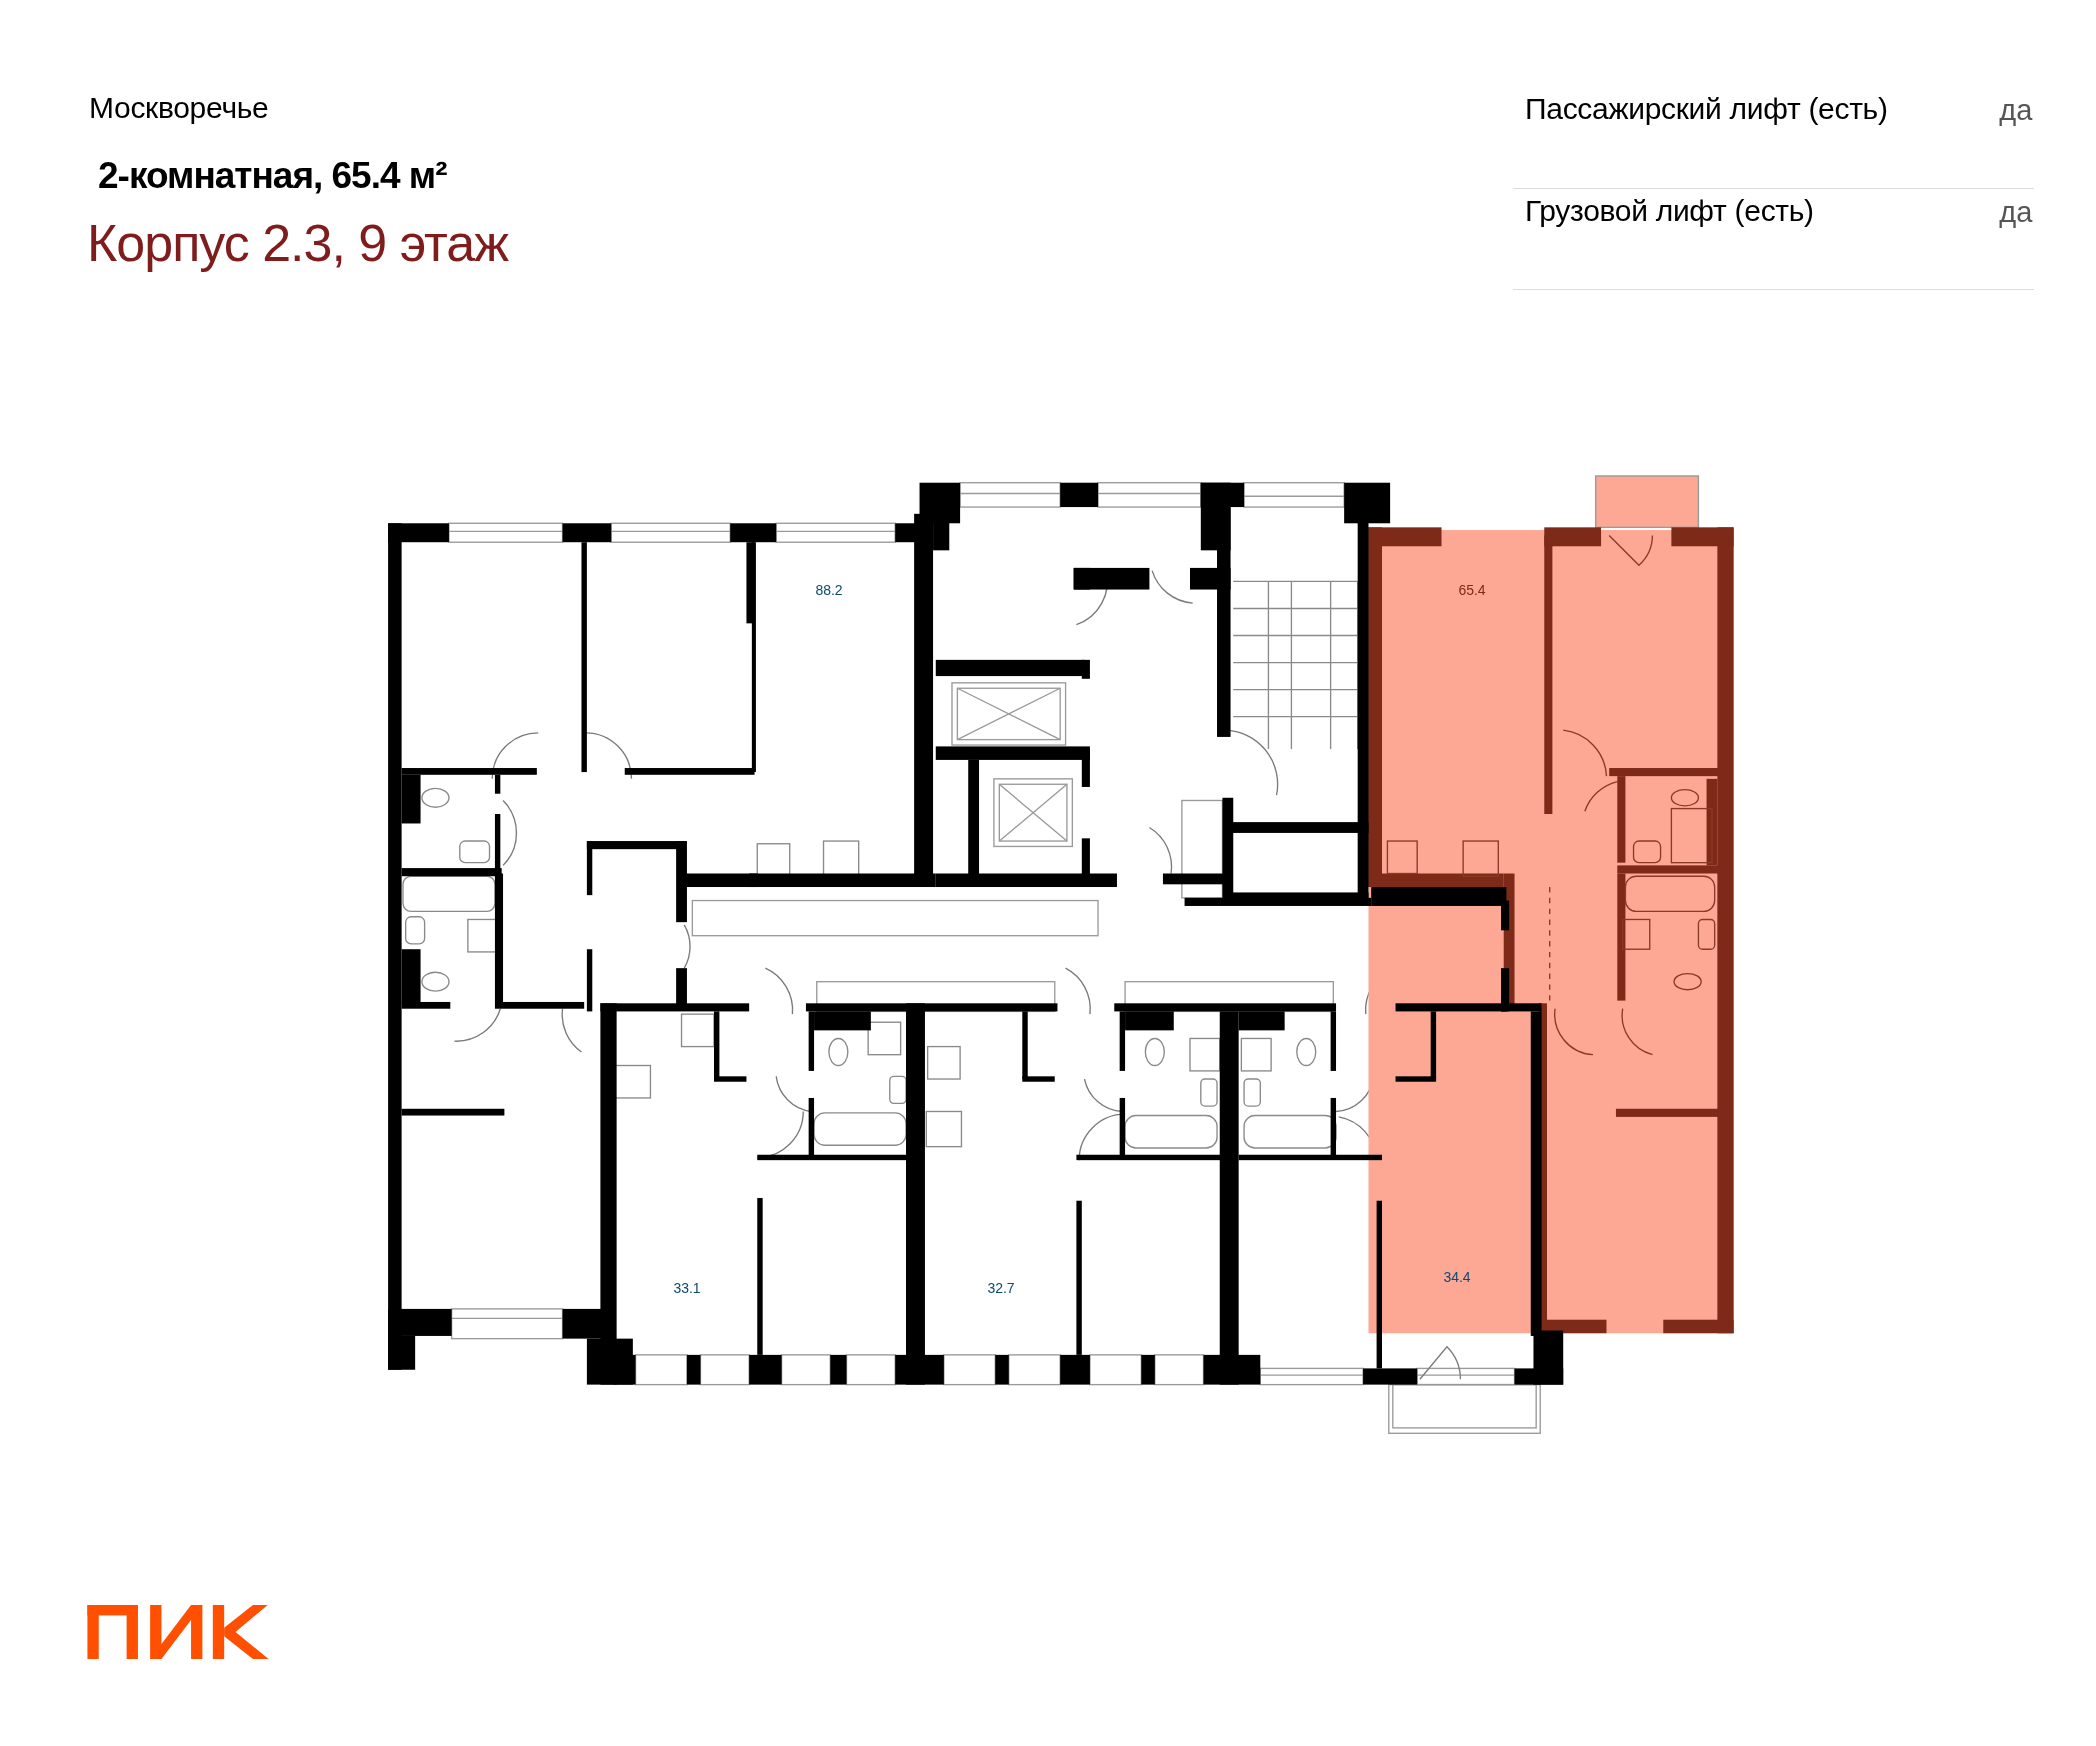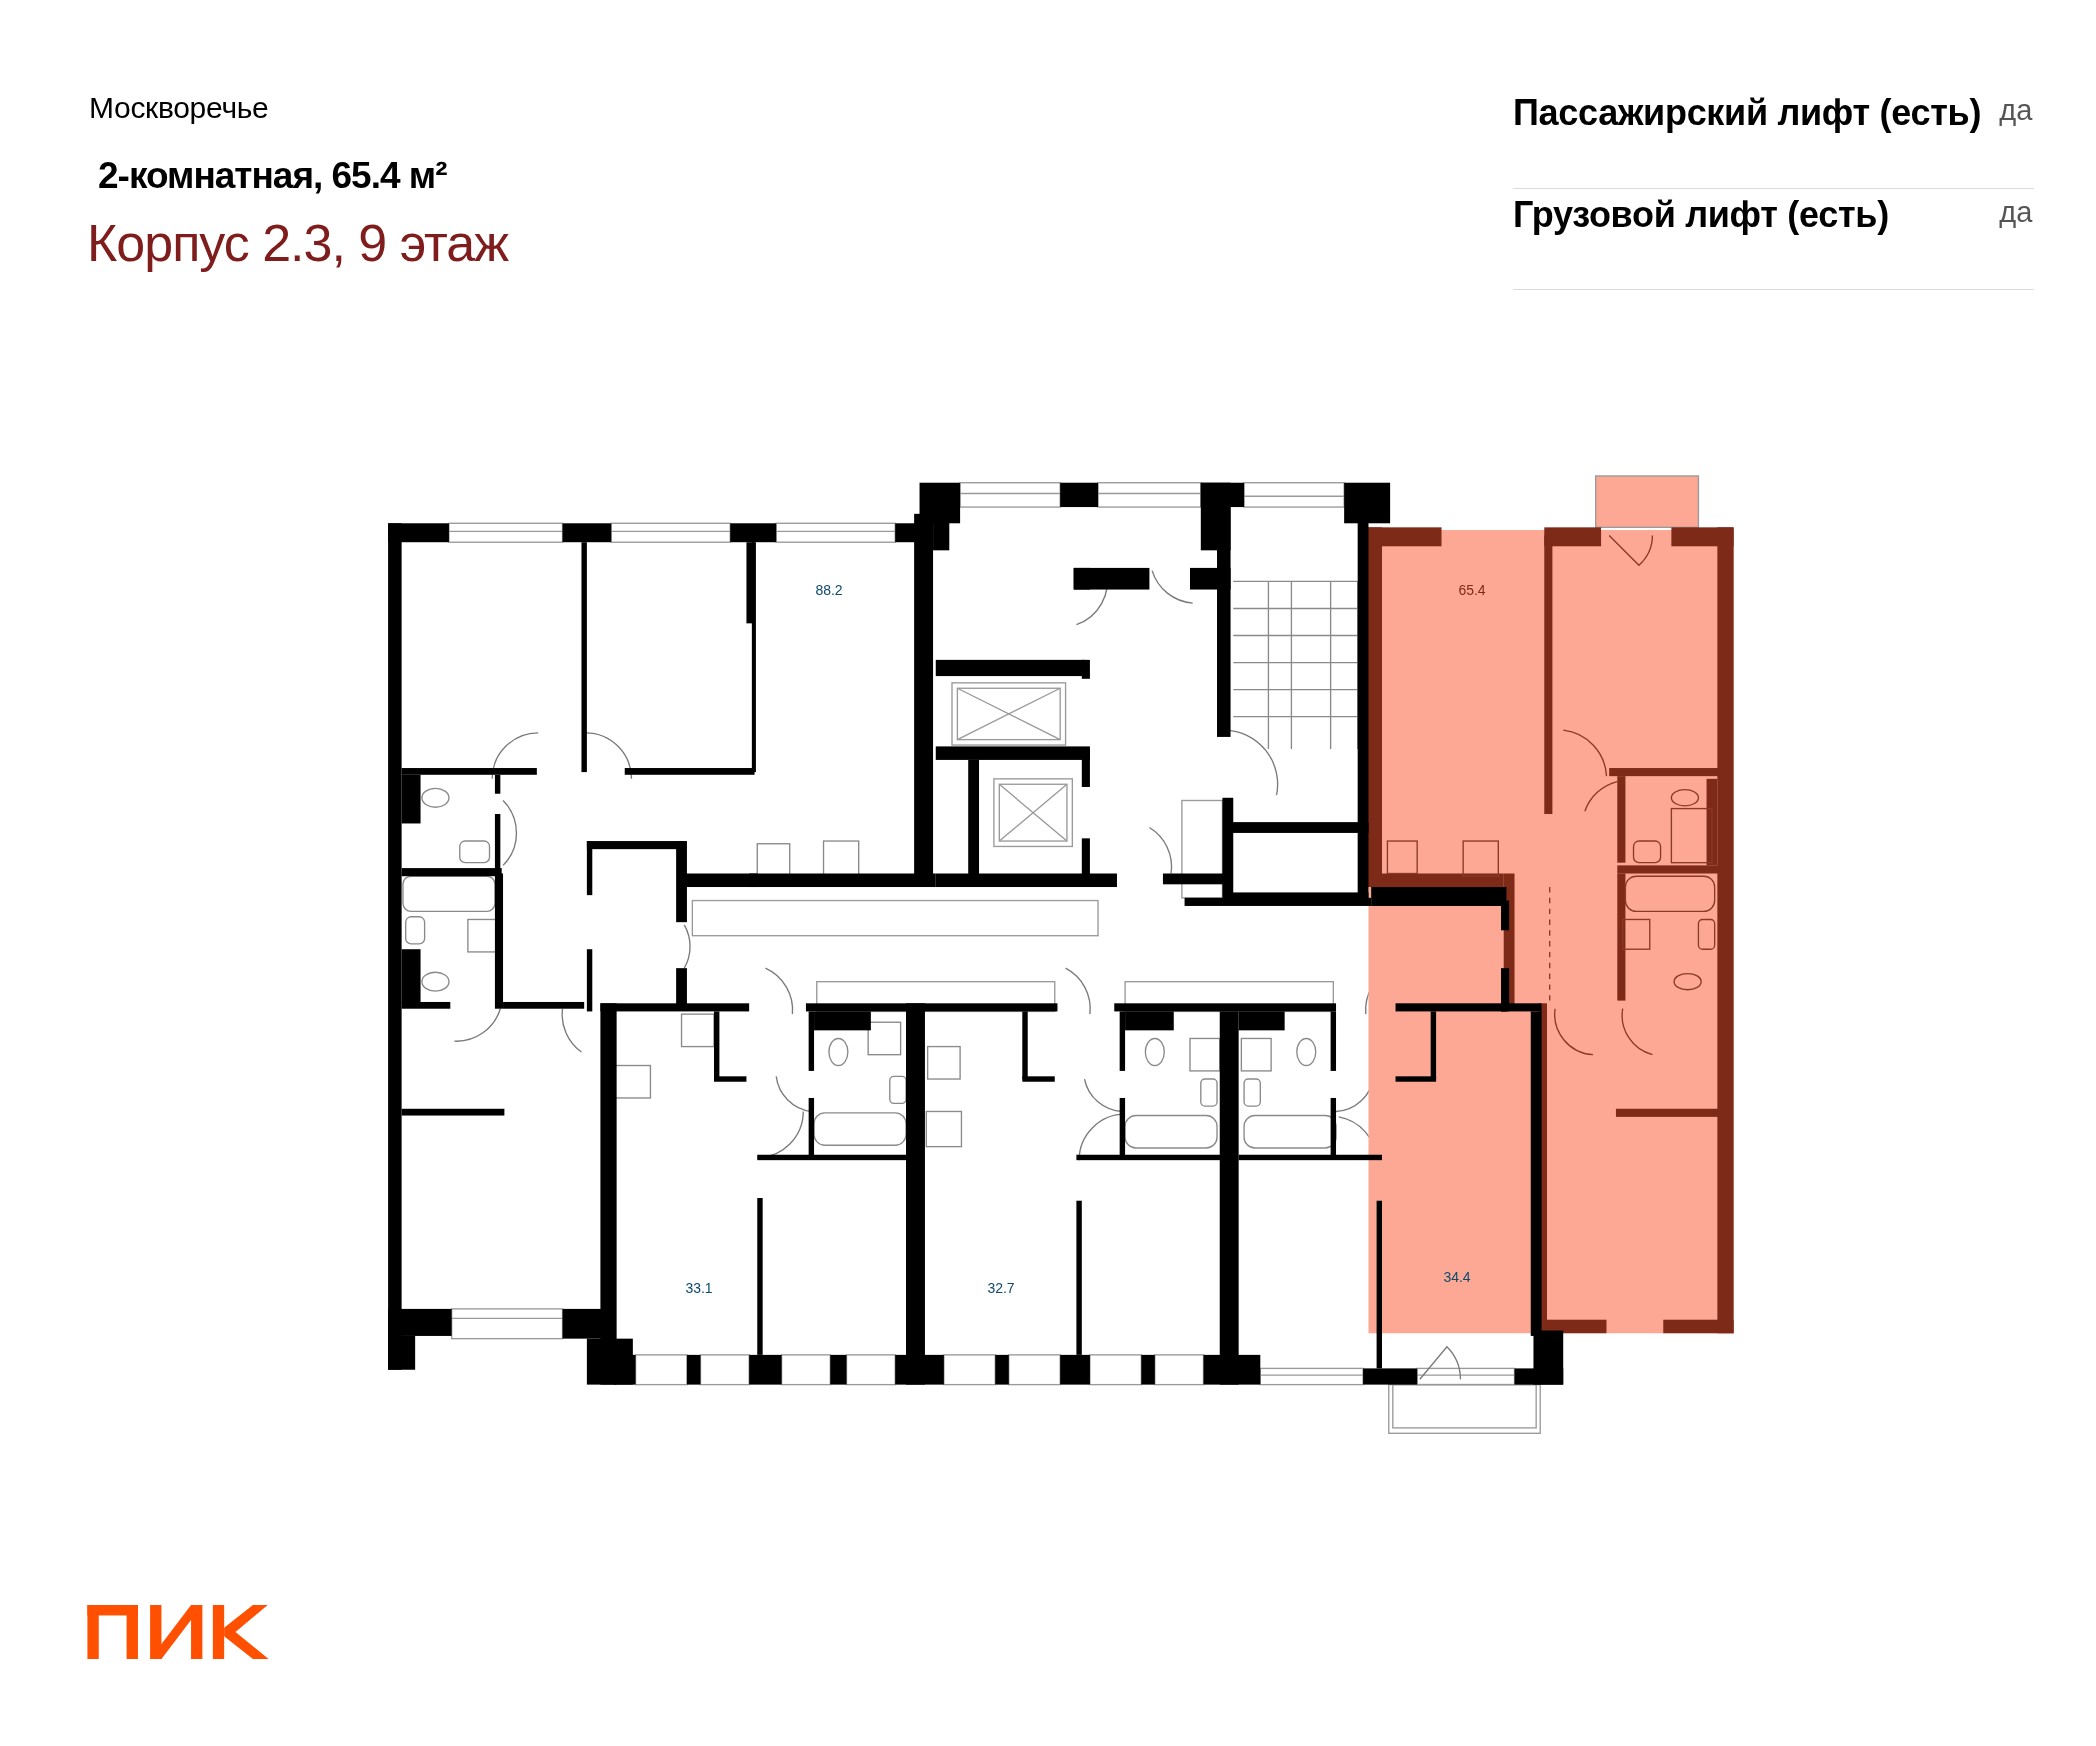--- a/index.html
+++ b/index.html
@@ -3,21 +3,21 @@
 <meta charset="utf-8">
 <style>
   html, body { margin: 0; padding: 0; background: #ffffff; }
   body { width: 2096px; height: 1747px; position: relative; overflow: hidden;
          font-family: "Liberation Sans", "DejaVu Sans", sans-serif; color: #000; }
   .project { position: absolute; left: 89px; top: 91px; font-size: 30px; letter-spacing: -0.3px; }
   .title { position: absolute; left: 98px; top: 155px; font-size: 37px; font-weight: 700; letter-spacing: -1px; }
   .subtitle { position: absolute; left: 87px; top: 213px; font-size: 52px; color: #7f1d1d; letter-spacing: -1px; }
   .features { position: absolute; left: 1513px; top: 87px; width: 521px; }
   .feature-row { position: relative; height: 101px; border-bottom: 1.7px solid #dcdcdc; }
-  .feature-row .label { position: absolute; left: 0; top: 5.2px; font-size: 36px; font-weight: 700; letter-spacing: -0.3px; }
+  .feature-row .label { position: absolute; left: 12px; top: 5.2px; font-size: 30px; font-weight: 400; letter-spacing: -0.3px; }
   .feature-row .value { position: absolute; right: 1.7px; top: 7px; font-size: 29px; color: #555; }
   .plan { position: absolute; left: 0; top: 0; width: 2096px; height: 1747px; }
   .area-label { position: absolute; font-size: 14px; color: #0c4a6e; transform: translateX(-50%); }
   .area-label.sel { color: #7e2a18; }
   .logo { position: absolute; left: 87px; top: 1605px; width: 182px; height: 54px; }
 </style>
 </head>
 <body>
 
 <div class="project">Москворечье</div>
@@ -301,21 +301,21 @@
     <rect x="1110" y="666" width="6" height="22"></rect>
     <rect x="1110" y="716" width="6" height="32"></rect>
 
     <rect x="876" y="664" width="138" height="6"></rect>
     <rect x="1014" y="656" width="100" height="14"></rect>
   </g>
 </svg>
 
 <div class="area-label" style="left:829px; top:582px;">88.2</div>
 <div class="area-label sel" style="left:1472px; top:582px;text-align:center;">65.4</div>
-<div class="area-label" style="left:687px; top:1280px;margin-left:12px;">33.1</div>
+<div class="area-label" style="left:687px; top:1280px;">33.1</div>
 <div class="area-label" style="left:1001px; top:1280px;text-align:right;">32.7</div>
 <div class="area-label" style="left:1457px; top:1269px;">34.4</div>
 
 <svg class="logo" viewBox="0 0 208 62" xmlns="http://www.w3.org/2000/svg">
   <title>ПИК</title>
   <g fill="#ff4f00">
 
     <rect x="0" y="0" width="58" height="12"></rect>
     <rect x="0" y="0" width="13" height="62"></rect>
     <rect x="45" y="0" width="13" height="62"></rect>

